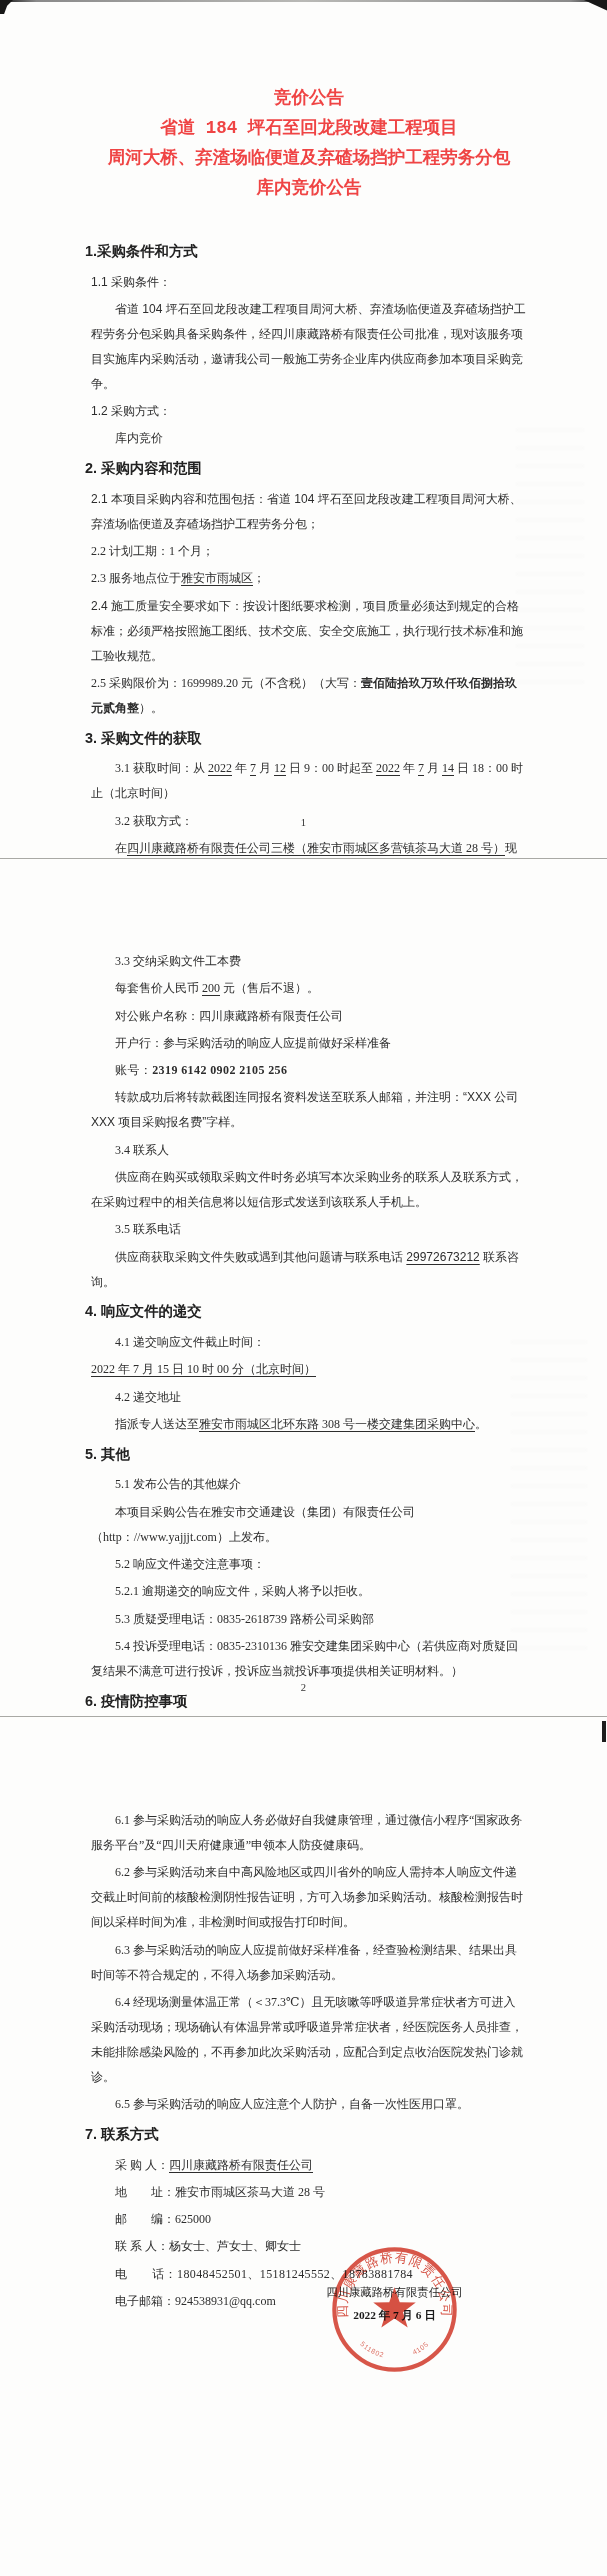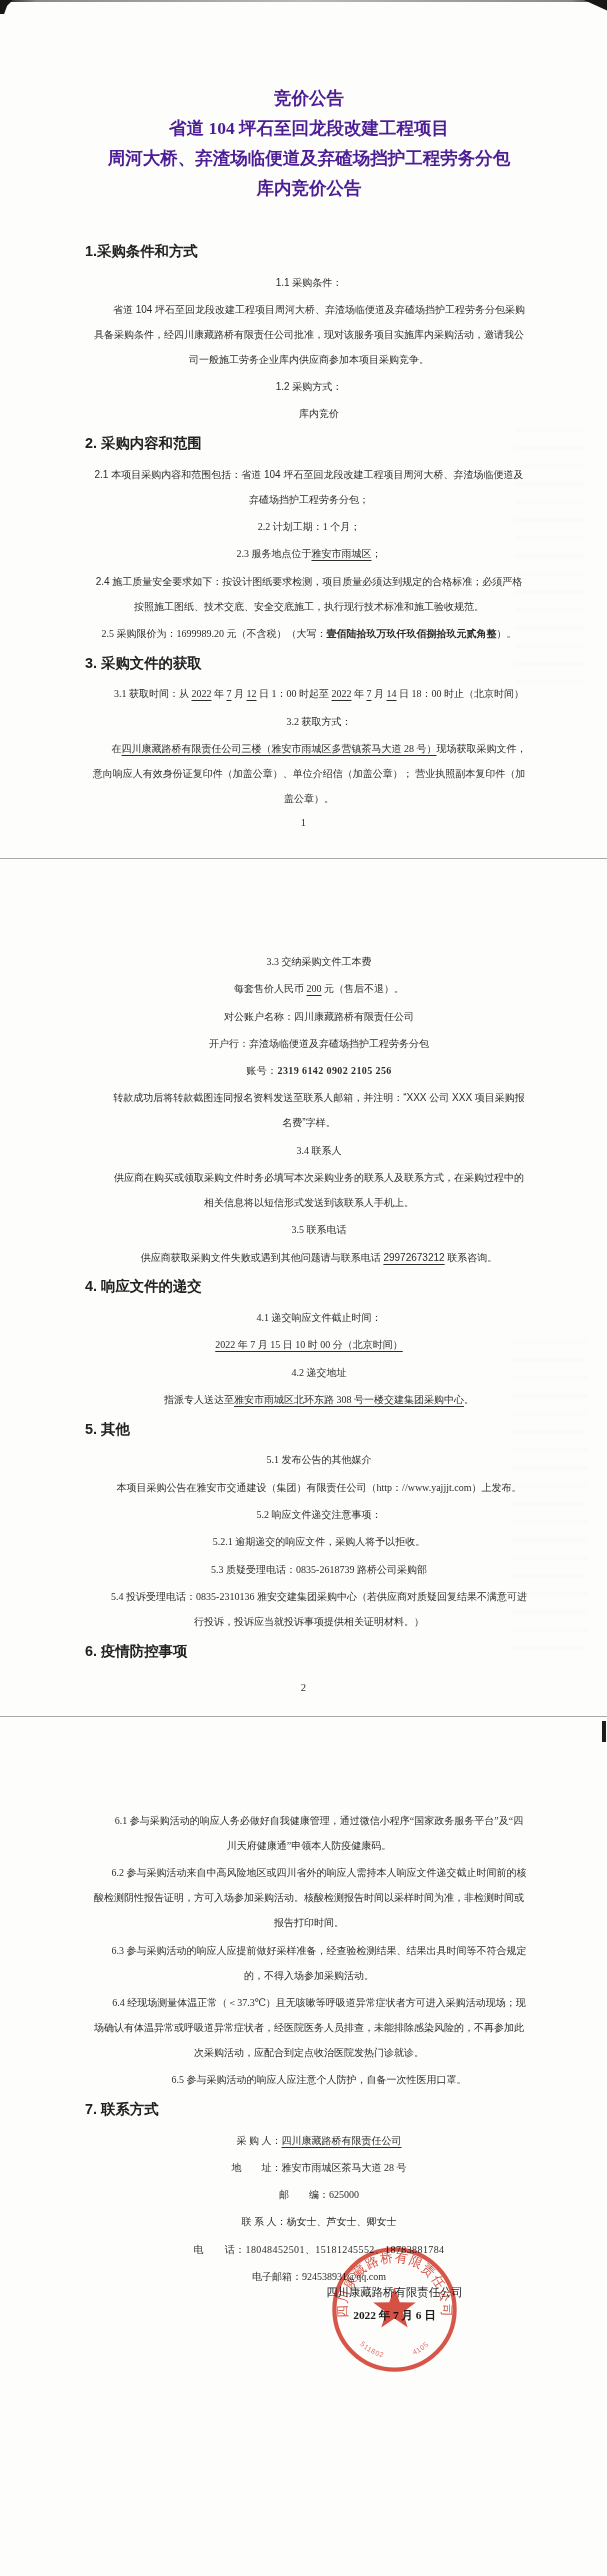--- a/index.html
+++ b/index.html
@@ -5,24 +5,24 @@
   html,body{margin:0;padding:0;background:#ececea;}
   .scan{position:relative;width:607px;height:2576px;margin:0 auto;background:#fbfbf9;
         font-family:"Liberation Serif","DejaVu Serif",serif;color:#2d2d2d;}
   .page{position:relative;width:607px;box-sizing:border-box;background:#fdfdfc;
         padding-left:91px;padding-right:80px;overflow:hidden;}
   #page1{height:859px;border-bottom:1.5px solid #a9a9a5;padding-top:83px;}
   #page2{height:858px;border-bottom:1.5px solid #a9a9a5;padding-top:90px;}
   #page3{height:859px;padding-top:91px;}
   .f-hei{font-family:"Liberation Sans","DejaVu Sans",sans-serif;}
   .title p{margin:0;text-align:center;font-size:17.5px;font-weight:bold;line-height:30px;
-           font-family:Liberation Serif, serif;color:#4c1d95;}
+           font-family:Liberation Mono, monospace;color:#ef4444;}
   h2{font-size:14.4px;font-weight:bold;margin:6.8px 0 7.6px;line-height:21px;color:#222;
      font-family:"Liberation Sans","DejaVu Sans",sans-serif;margin-left:-6px;}
-  p.body{font-size:10px;line-height:25px;margin:0 0 2.3px;text-align:center;}
+  p.body{font-size:12px;line-height:25px;margin:0 0 2.3px;}
   .ind{text-indent:2em;}
   .u{text-decoration:underline;text-underline-offset:3px;}
   .b{font-weight:bold;}
   .num{letter-spacing:0.4px;}
   .pagenum{position:absolute;left:0;right:0;text-align:center;font-size:10.6px;color:#333;}
   #page1 .pagenum{bottom:30px;}
   #page2 .pagenum{bottom:23px;}
   .top-edge{position:absolute;top:0;left:0;right:0;height:2.3px;
             background:linear-gradient(90deg,#141414,#8a8a8a 6%,#b9b9b6 50%,#8a8a8a 94%,#141414);}
   .corner-l{position:absolute;top:0;left:0;width:13px;height:14.4px;background:#171717;
@@ -46,53 +46,53 @@
 <div class="scan">
 
   <div class="page" id="page1">
     <div class="top-edge"></div>
     <div class="corner-l"></div>
     <div class="corner-r"></div>
     <div class="ghost" style="right:23px;top:425px;width:68px;height:258px;"></div>
 
     <div class="title">
       <p>竞价公告</p>
-      <p>省道 104 坪石至回龙段改建工程项目</p>
+      <p>省道 184 坪石至回龙段改建工程项目</p>
       <p>周河大桥、弃渣场临便道及弃碴场挡护工程劳务分包</p>
       <p>库内竞价公告</p>
     </div>
 
     <h2 style="margin-top:38px;">1.采购条件和方式</h2>
     <p class="body f-hei">1.1 采购条件：</p>
     <p class="body f-hei ind">省道 104 坪石至回龙段改建工程项目周河大桥、弃渣场临便道及弃碴场挡护工程劳务分包采购具备采购条件，经四川康藏路桥有限责任公司批准，现对该服务项目实施库内采购活动，邀请我公司一般施工劳务企业库内供应商参加本项目采购竞争。</p>
     <p class="body f-hei">1.2 采购方式：</p>
     <p class="body ind">库内竞价</p>
 
     <h2>2. 采购内容和范围</h2>
     <p class="body f-hei">2.1 本项目采购内容和范围包括：省道 104 坪石至回龙段改建工程项目周河大桥、弃渣场临便道及弃碴场挡护工程劳务分包；</p>
     <p class="body">2.2 计划工期：1 个月；</p>
     <p class="body"><span>2.3 服务地点位于</span><span class="u">雅安市雨城区</span><span>；</span></p>
     <p class="body f-hei">2.4 施工质量安全要求如下：按设计图纸要求检测，项目质量必须达到规定的合格标准；必须严格按照施工图纸、技术交底、安全交底施工，执行现行技术标准和施工验收规范。</p>
     <p class="body"><span>2.5 采购限价为：1699989.20 元（不含税）（大写：</span><span class="b">壹佰陆拾玖万玖仟玖佰捌拾玖元贰角整</span><span>）。</span></p>
 
     <h2>3. 采购文件的获取</h2>
-    <p class="body ind"><span>3.1 获取时间：从 </span><span class="u">2022</span><span> 年 </span><span class="u">7</span><span> 月 </span><span class="u">12</span><span> 日 1：00 时起至 </span><span class="u">2022</span><span> 年 </span><span class="u">7</span><span> 月 </span><span class="u">14</span><span> 日 18：00 时止（北京时间）</span></p>
+    <p class="body ind"><span>3.1 获取时间：从 </span><span class="u">2022</span><span> 年 </span><span class="u">7</span><span> 月 </span><span class="u">12</span><span> 日 9：00 时起至 </span><span class="u">2022</span><span> 年 </span><span class="u">7</span><span> 月 </span><span class="u">14</span><span> 日 18：00 时止（北京时间）</span></p>
     <p class="body ind">3.2 获取方式：</p>
     <p class="body ind"><span>在</span><span class="u">四川康藏路桥有限责任公司三楼（雅安市雨城区多营镇茶马大道 28 号）</span><span>现场获取采购文件，意向响应人有效身份证复印件（加盖公章）、单位介绍信（加盖公章）； 营业执照副本复印件（加盖公章）。</span></p>
 
     <div class="pagenum">1</div>
   </div>
 
   <div class="page" id="page2">
     <div class="ghost" style="right:20px;top:471px;width:76px;height:319px;"></div>
 
     <p class="body ind">3.3 交纳采购文件工本费</p>
     <p class="body ind"><span>每套售价人民币 </span><span class="u">200</span><span> 元（售后不退）。</span></p>
     <p class="body ind">对公账户名称：四川康藏路桥有限责任公司</p>
-    <p class="body ind">开户行：弃渣场临便道及弃碴场挡护工程劳务分包</p>
+    <p class="body ind">开户行：参与采购活动的响应人应提前做好采样准备</p>
     <p class="body ind num"><span>账号：</span><span class="b">2319 6142 0902 2105 256</span></p>
     <p class="body f-hei ind">转款成功后将转款截图连同报名资料发送至联系人邮箱，并注明：“XXX 公司 XXX 项目采购报名费”字样。</p>
     <p class="body ind">3.4 联系人</p>
     <p class="body f-hei ind">供应商在购买或领取采购文件时务必填写本次采购业务的联系人及联系方式，在采购过程中的相关信息将以短信形式发送到该联系人手机上。</p>
     <p class="body ind">3.5 联系电话</p>
     <p class="body f-hei ind"><span>供应商获取采购文件失败或遇到其他问题请与联系电话 </span><span class="u">29972673212</span><span> 联系咨询。</span></p>
 
     <h2>4. 响应文件的递交</h2>
     <p class="body ind">4.1 递交响应文件截止时间：</p>
     <p class="body"><span class="u">2022 年 7 月 15 日 10 时 00 分（北京时间）</span></p>

